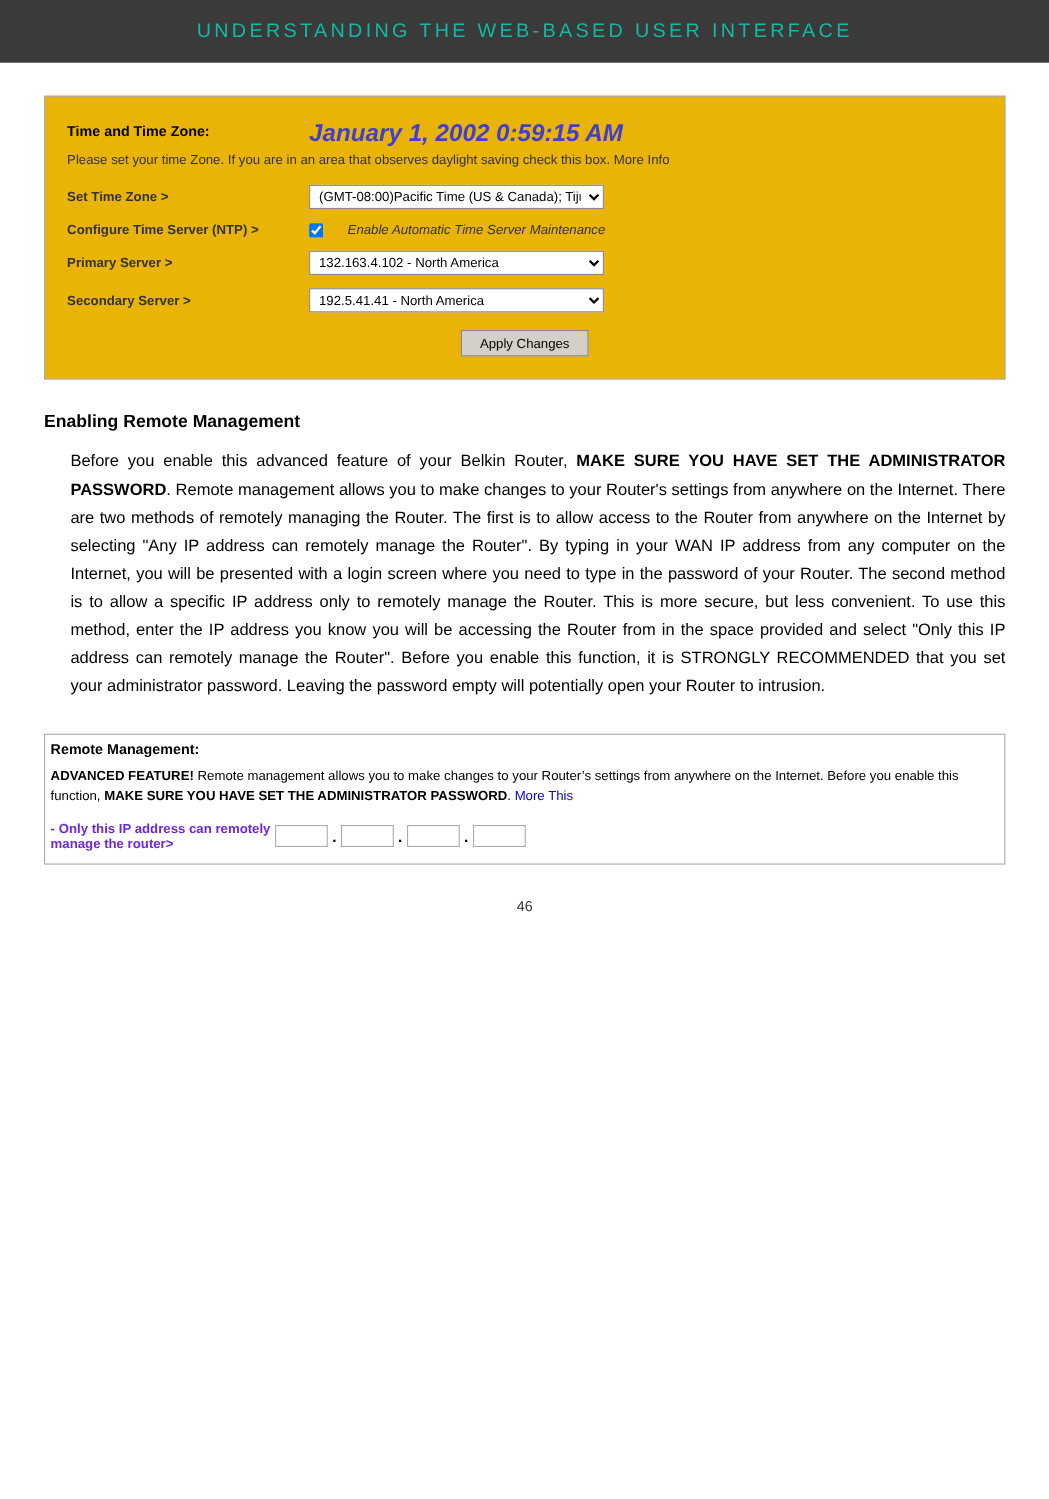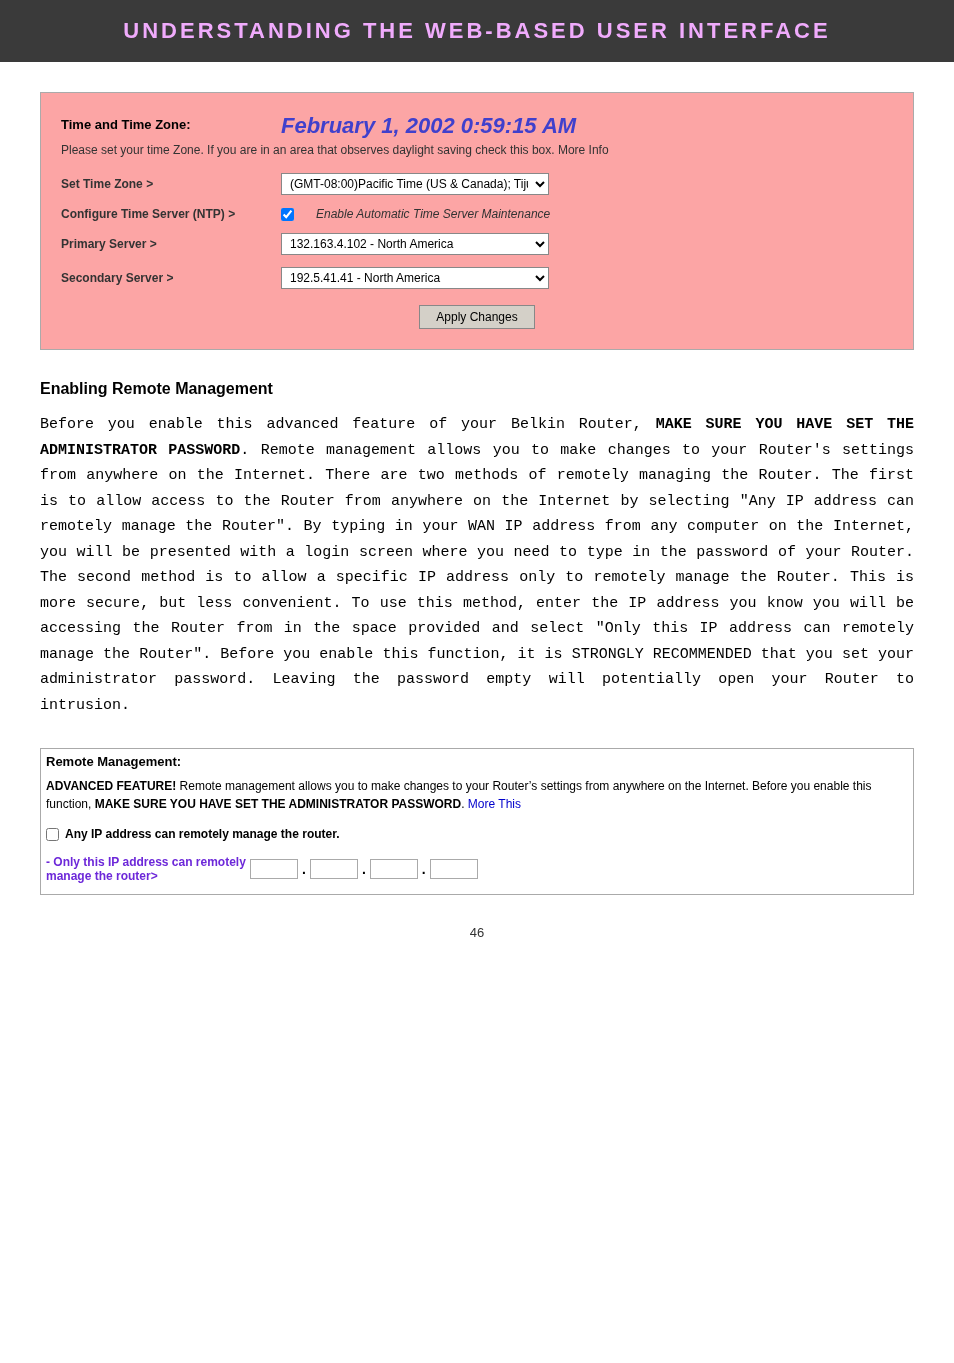--- a/index.html
+++ b/index.html
@@ -13,39 +13,39 @@
     }
 
     
     .page-header {
       background: #3a3a3a;
       padding: 18px 30px;
       text-align: center;
       margin-bottom: 30px;
     }
     .page-header h1 {
-      color: #f0abfc;
-      font-size: 22px;
-      font-weight: bold;
+      color: #14b8a6;
+      font-size: 18px;
+      font-weight: normal;
       letter-spacing: 3px;
       text-transform: uppercase;
       font-family: 'Arial Black', Arial, sans-serif;
     }
 
     
     .content {
       padding: 0 40px 30px 40px;
     }
 
     
     .panel {
       border: 1px solid #aaaaaa;
       padding: 20px;
       margin-bottom: 30px;
-      background: #fca5a5;
+      background: #eab308;
     }
 
     .time-header {
       display: flex;
       align-items: flex-start;
       margin-bottom: 4px;
     }
     .time-label {
       font-weight: bold;
       font-size: 13px;
@@ -123,21 +123,22 @@
       margin-bottom: 14px;
     }
 
     
     .body-text {
       font-size: 15px;
       line-height: 1.7;
       color: #000;
       margin-bottom: 30px;
       text-align: justify;
-      font-family: Liberation Mono, monospace;
+      font-family: Liberation Sans, sans-serif;
+      margin-left: 24px;
     }
     .body-text .bold {
       font-weight: bold;
     }
 
     
     .remote-panel {
       border: 1px solid #aaaaaa;
       padding: 5px;
       margin-bottom: 30px;
@@ -213,21 +214,21 @@
 
 <div class="page-header">
   <h1>UNDERSTANDING THE WEB-BASED USER INTERFACE</h1>
 </div>
 
 <div class="content">
 
   <div class="panel">
     <div class="time-header">
       <span class="time-label">Time and Time Zone:</span>
-      <span class="time-value">February 1, 2002 0:59:15 AM</span>
+      <span class="time-value">January 1, 2002 0:59:15 AM</span>
     </div>
     <div class="time-subtext">Please set your time Zone. If you are in an area that observes daylight saving check this box. More Info</div>
 
     <div class="form-row">
       <span class="form-label">Set Time Zone &gt;</span>
       <div class="form-control-wrap">
         <select class="form-select">
           <option>(GMT-08:00)Pacific Time (US &amp; Canada); Tijuana</option>
         </select>
       </div>
@@ -269,24 +270,20 @@
   <div class="body-text">
     Before you enable this advanced feature of your Belkin Router, <span class="bold">MAKE SURE YOU HAVE SET THE ADMINISTRATOR PASSWORD</span>. Remote management allows you to make changes to your Router's settings from anywhere on the Internet. There are two methods of remotely managing the Router. The first is to allow access to the Router from anywhere on the Internet by selecting "Any IP address can remotely manage the Router". By typing in your WAN IP address from any computer on the Internet, you will be presented with a login screen where you need to type in the password of your Router. The second method is to allow a specific IP address only to remotely manage the Router. This is more secure, but less convenient. To use this method, enter the IP address you know you will be accessing the Router from in the space provided and select "Only this IP address can remotely manage the Router". Before you enable this function, it is STRONGLY RECOMMENDED that you set your administrator password. Leaving the password empty will potentially open your Router to intrusion.
   </div>
 
   <div class="remote-panel">
     <div class="remote-title">Remote Management:</div>
     <div class="remote-intro">
       <span class="bold-caps">ADVANCED FEATURE!</span><span> Remote management allows you to make changes to your Router’s settings from anywhere on the Internet. Before you enable this function, </span><span class="bold-caps">MAKE SURE YOU HAVE SET THE ADMINISTRATOR PASSWORD</span><span>. </span><a href="#">More This</a>
     </div>
 
-    <div class="checkbox-option">
-      <input type="checkbox" style="">
-      <span>Any IP address can remotely manage the router.</span>
-    </div>
 
     <div class="ip-row">
       <div style="display:flex; flex-direction:column; min-width:200px;">
         <span class="ip-label">- Only this IP address can remotely</span>
         <span class="ip-label">manage the router&gt;</span>
       </div>
       <input type="text" class="ip-input" value="" style="">
       <span class="ip-separator">.</span>
       <input type="text" class="ip-input" value="" style="">
       <span class="ip-separator">.</span>

